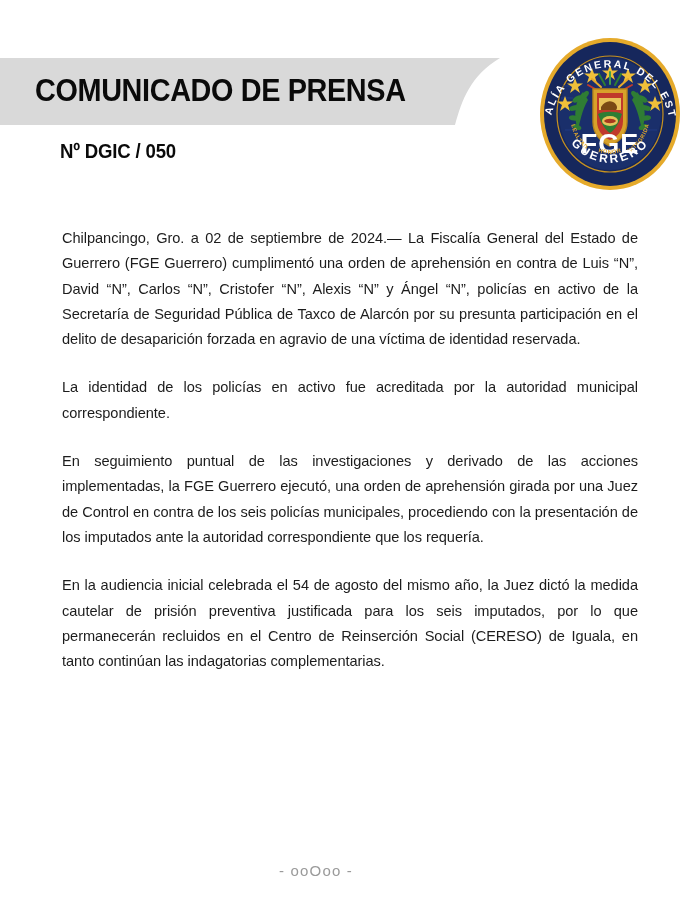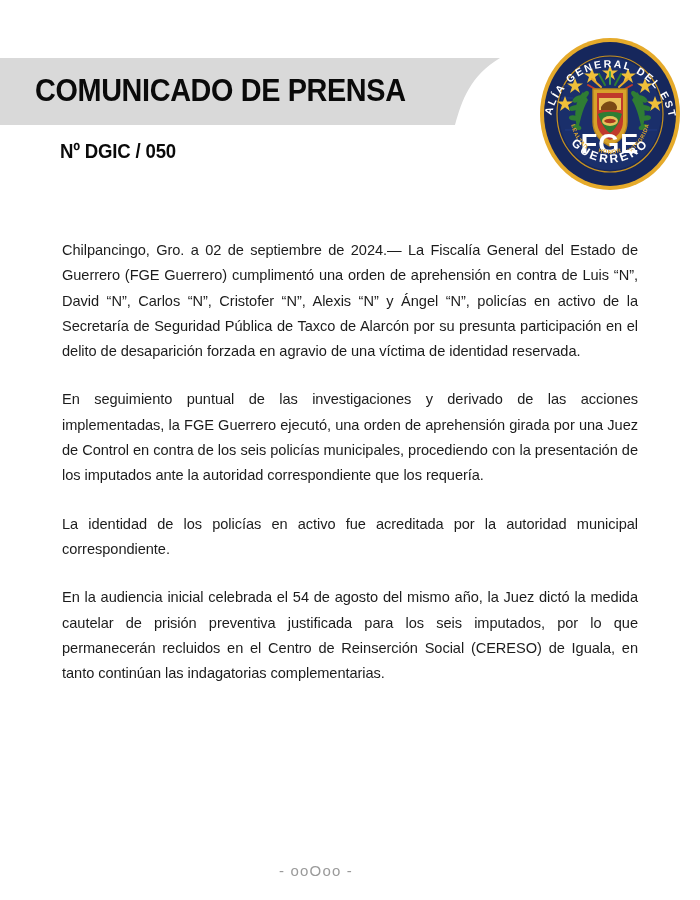--- a/index.html
+++ b/index.html
@@ -82,21 +82,21 @@
     left: 62px;
     top: 222px;
     width: 576px;
   }
   .para {
     text-align: justify;
     text-justify: inter-word;
     font-size: 14.6px;
     line-height: 25.3px;
     color: #1c1c1c;
-    margin: 16px 0 23px 0;
+    margin: 4px 0 23px 0;
     letter-spacing: -0.05px;
   }
   .para:last-child { margin-bottom: 0; }
 
   
   .footer-ornament {
     position: absolute;
     left: 0;
     top: 862px;
     width: 632px;
@@ -212,18 +212,18 @@
 
       <text font-family="'Liberation Sans', sans-serif" font-size="12" font-weight="bold" fill="#ffffff" letter-spacing="2.6">
         <textPath href="#arcBottom" startOffset="50%" text-anchor="middle">GUERRERO</textPath>
       </text>
     </svg>
   </div>
 </div>
 
 <div class="doc-body">
   <p class="para">Chilpancingo, Gro. a 02 de septiembre de 2024.— La Fiscalía General del Estado de Guerrero (FGE Guerrero) cumplimentó una orden de aprehensión en contra de Luis “N”, David “N”, Carlos “N”, Cristofer “N”, Alexis “N” y Ángel “N”, policías en activo de la Secretaría de Seguridad Pública de Taxco de Alarcón por su presunta participación en el delito de desaparición forzada en agravio de una víctima de identidad reservada.</p>
+  <p class="para">La identidad de los policías en activo fue acreditada por la autoridad municipal correspondiente.</p>
   <p class="para">En seguimiento puntual de las investigaciones y derivado de las acciones implementadas, la FGE Guerrero ejecutó, una orden de aprehensión girada por una Juez de Control en contra de los seis policías municipales, procediendo con la presentación de los imputados ante la autoridad correspondiente que los requería.</p>
-  <p class="para">La identidad de los policías en activo fue acreditada por la autoridad municipal correspondiente.</p>
   <p class="para">En la audiencia inicial celebrada el 54 de agosto del mismo año, la Juez dictó la medida cautelar de prisión preventiva justificada para los seis imputados, por lo que permanecerán recluidos en el Centro de Reinserción Social (CERESO) de Iguala, en tanto continúan las indagatorias complementarias.</p>
 </div>
 
 <div class="footer-ornament">- ooOoo -</div>
 
 </body></html>

